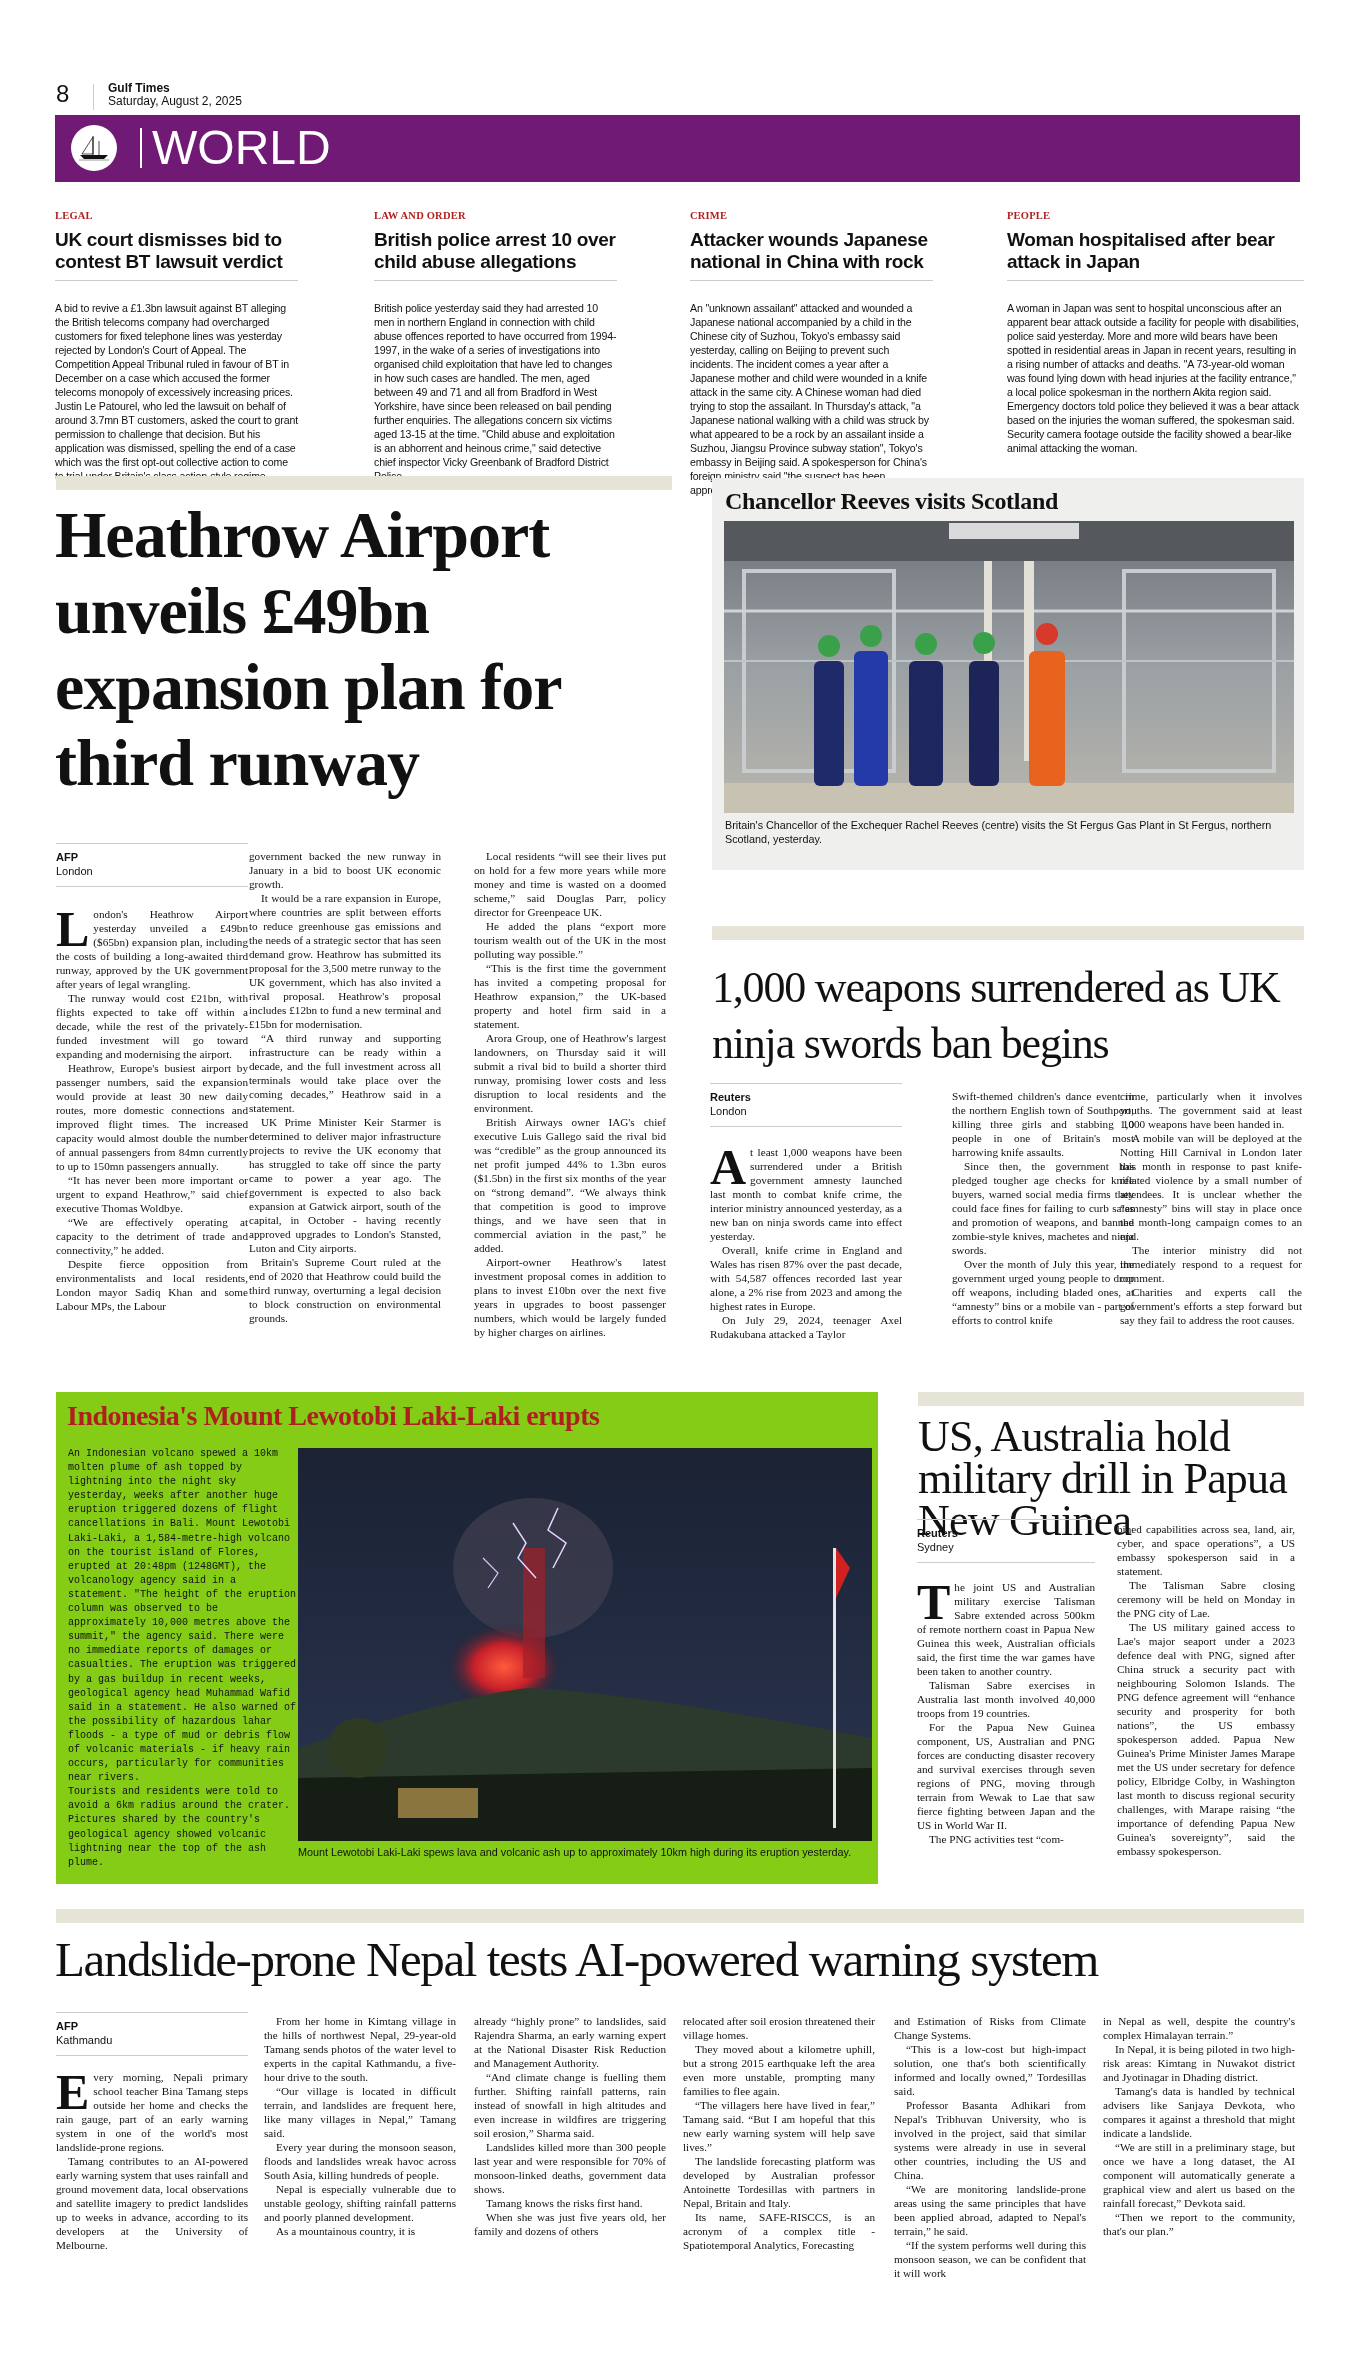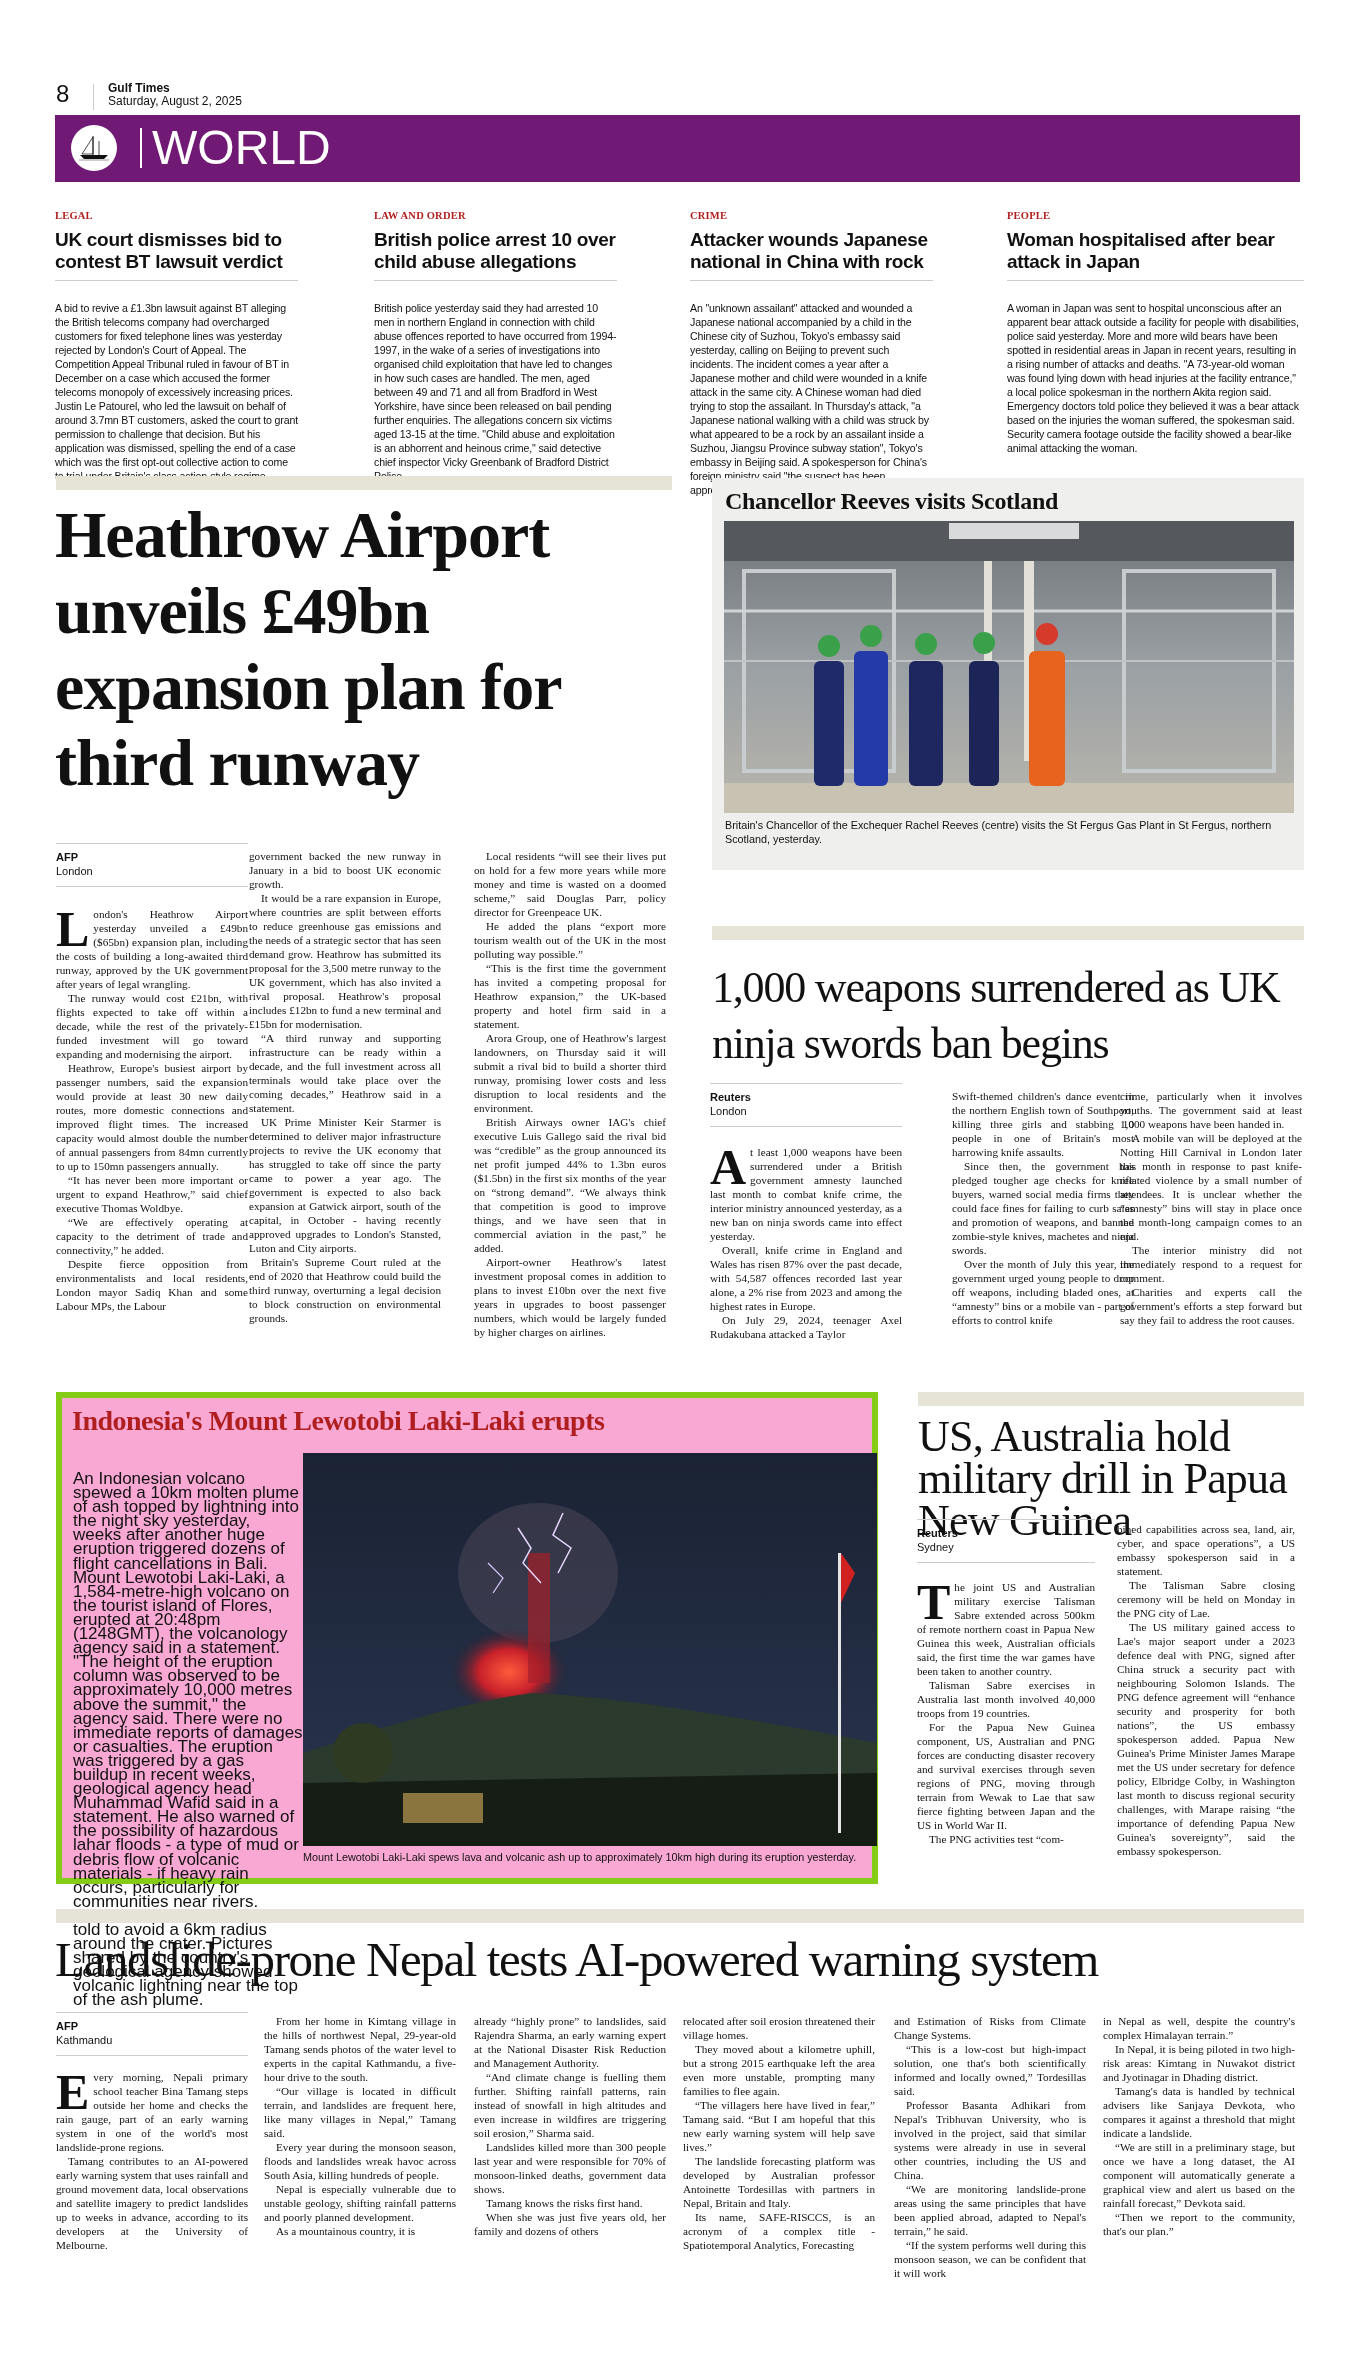--- a/index.html
+++ b/index.html
@@ -38,23 +38,23 @@
   
   .reeves-box { left: 712px; top: 478px; width: 592px; height: 392px; background: #eff0ee; }
   .reeves-title { position: absolute; left: 13px; top: 8px; font-family: "Liberation Serif", serif; font-weight: bold; font-size: 24px; line-height: 30px; letter-spacing: -0.3px; }
   .reeves-photo { position: absolute; left: 12px; top: 43px; width: 570px; height: 292px; overflow: hidden; background: #8a8f94; }
   .reeves-cap { position: absolute; left: 13px; top: 340px; width: 570px; font-family: "Liberation Sans", sans-serif; font-size: 10.8px; line-height: 14px; }
 
   
   .weap-head { left: 712px; top: 960px; width: 600px; font-family: "Liberation Serif", serif; font-size: 44px; line-height: 56px; letter-spacing: -1.2px; }
 
   
-  .indo-box { left: 56px; top: 1392px; width: 822px; height: 492px; background: #f9a8d4; border: 6px solid #84cc16; padding-left: 7px; }
+  .indo-box { left: 56px; top: 1392px; width: 822px; height: 492px; background: #84cc16; border: 1px solid #84cc16; padding-left: 7px; }
   .indo-title { position: absolute; left: 10px; top: 6px; font-family: "Liberation Serif", serif; font-weight: bold; font-size: 28px; line-height: 34px; color: #b01f1f; letter-spacing: -0.5px; }
-  .indo-body { position: absolute; left: 11px; top: 54px; width: 230px; font-family: Liberation Sans, sans-serif; font-size: 17px; line-height: 14.1px; margin-top: 20px; }
+  .indo-body { position: absolute; left: 11px; top: 54px; width: 230px; font-family: Liberation Mono, monospace; font-size: 10px; line-height: 14.1px; }
   .indo-photo { position: absolute; left: 241px; top: 55px; width: 574px; height: 393px; overflow: hidden; background: #1b2535; }
   .indo-cap { position: absolute; left: 241px; top: 452px; width: 574px; font-family: "Liberation Sans", sans-serif; font-size: 10.8px; line-height: 14px; }
 
   
   .png-head { left: 918px; top: 1416px; width: 390px; font-family: "Liberation Serif", serif; font-size: 44px; line-height: 42px; letter-spacing: -0.8px; }
 
   
   .nepal-head { left: 55px; top: 1930px; width: 1250px; font-family: "Liberation Serif", serif; font-size: 49px; line-height: 60px; letter-spacing: -1.4px; }
 </style>
 </head>

